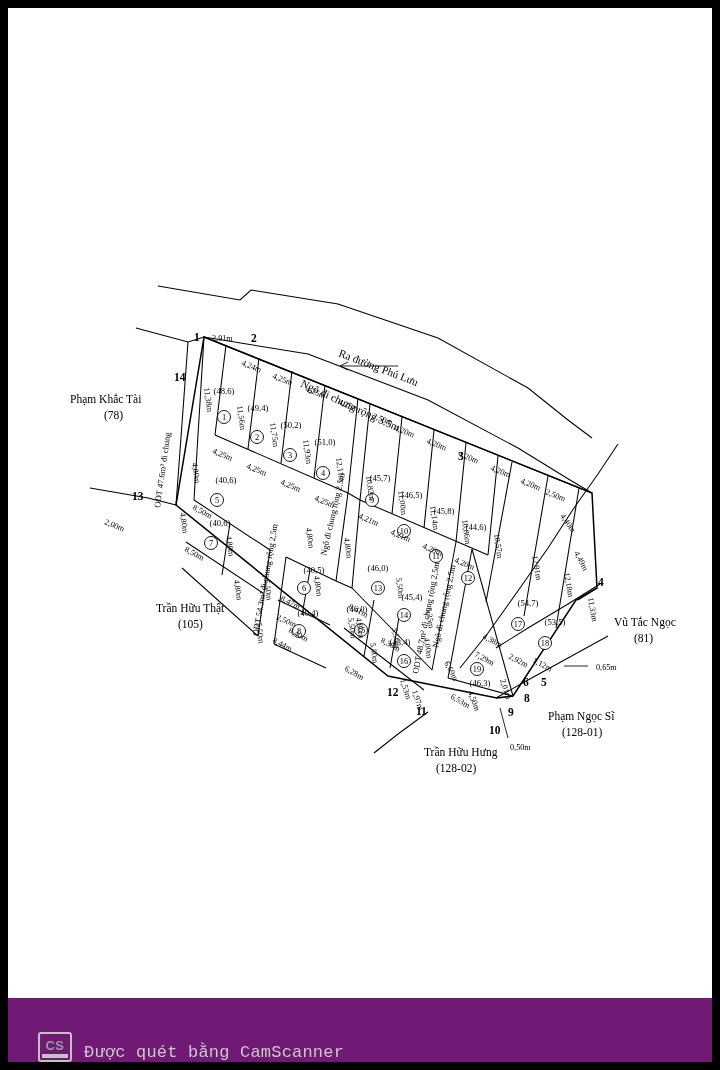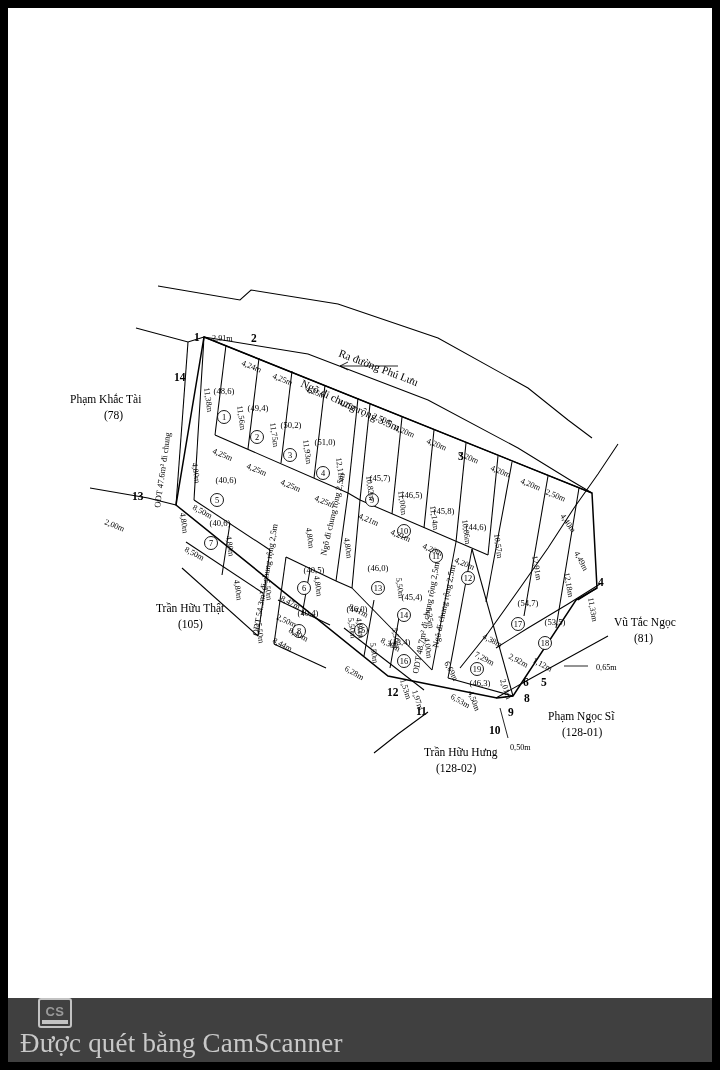--- a/index.html
+++ b/index.html
@@ -25,38 +25,38 @@
   .area{font-size:8.6px;}
   .lotnum{font-size:8.4px;}
   .corner{font-size:11.5px;font-weight:bold;}
   .owner{font-size:11.5px;}
   .roadlbl{font-size:11px;}
   .odt{font-size:8.6px;}
   .circ{stroke:#000;fill:#fff;stroke-width:0.9;}
   
   #footer{
     position:absolute;left:0;top:990px;width:704px;height:64px;
-    background:#404040;display:flex;align-items:flex-start;flex-direction:column;
+    background:#701a75;display:flex;align-items:flex-end;
   }
   #cs-badge{
     margin-left:30px;width:30px;height:26px;border:2px solid #c3c3c3;
     border-radius:3px;display:flex;align-items:center;justify-content:center;
     position:relative;
   }
   #cs-badge span{
     font-family:"Liberation Sans", sans-serif;font-size:13px;font-weight:bold;
     color:#9a9a9a;letter-spacing:0.5px;line-height:1;margin-bottom:4px;
   }
   #cs-badge::after{
     content:"";position:absolute;left:2px;right:2px;bottom:2px;height:4px;
     background:#c3c3c3;
   }
   #cs-text{
-    margin-left:12px;font-family:Liberation Serif, serif;
-    font-size:27px;color:#c9c9c9;letter-spacing:0.2px;
+    margin-left:12px;font-family:Liberation Mono, monospace;
+    font-size:17px;color:#c9c9c9;letter-spacing:0.2px;
   }
 </style>
 </head>
 <body>
 
 <div id="page">
 
   <div id="sheet">
     <svg id="plan" width="704" height="990" viewBox="0 0 704 990">
 

